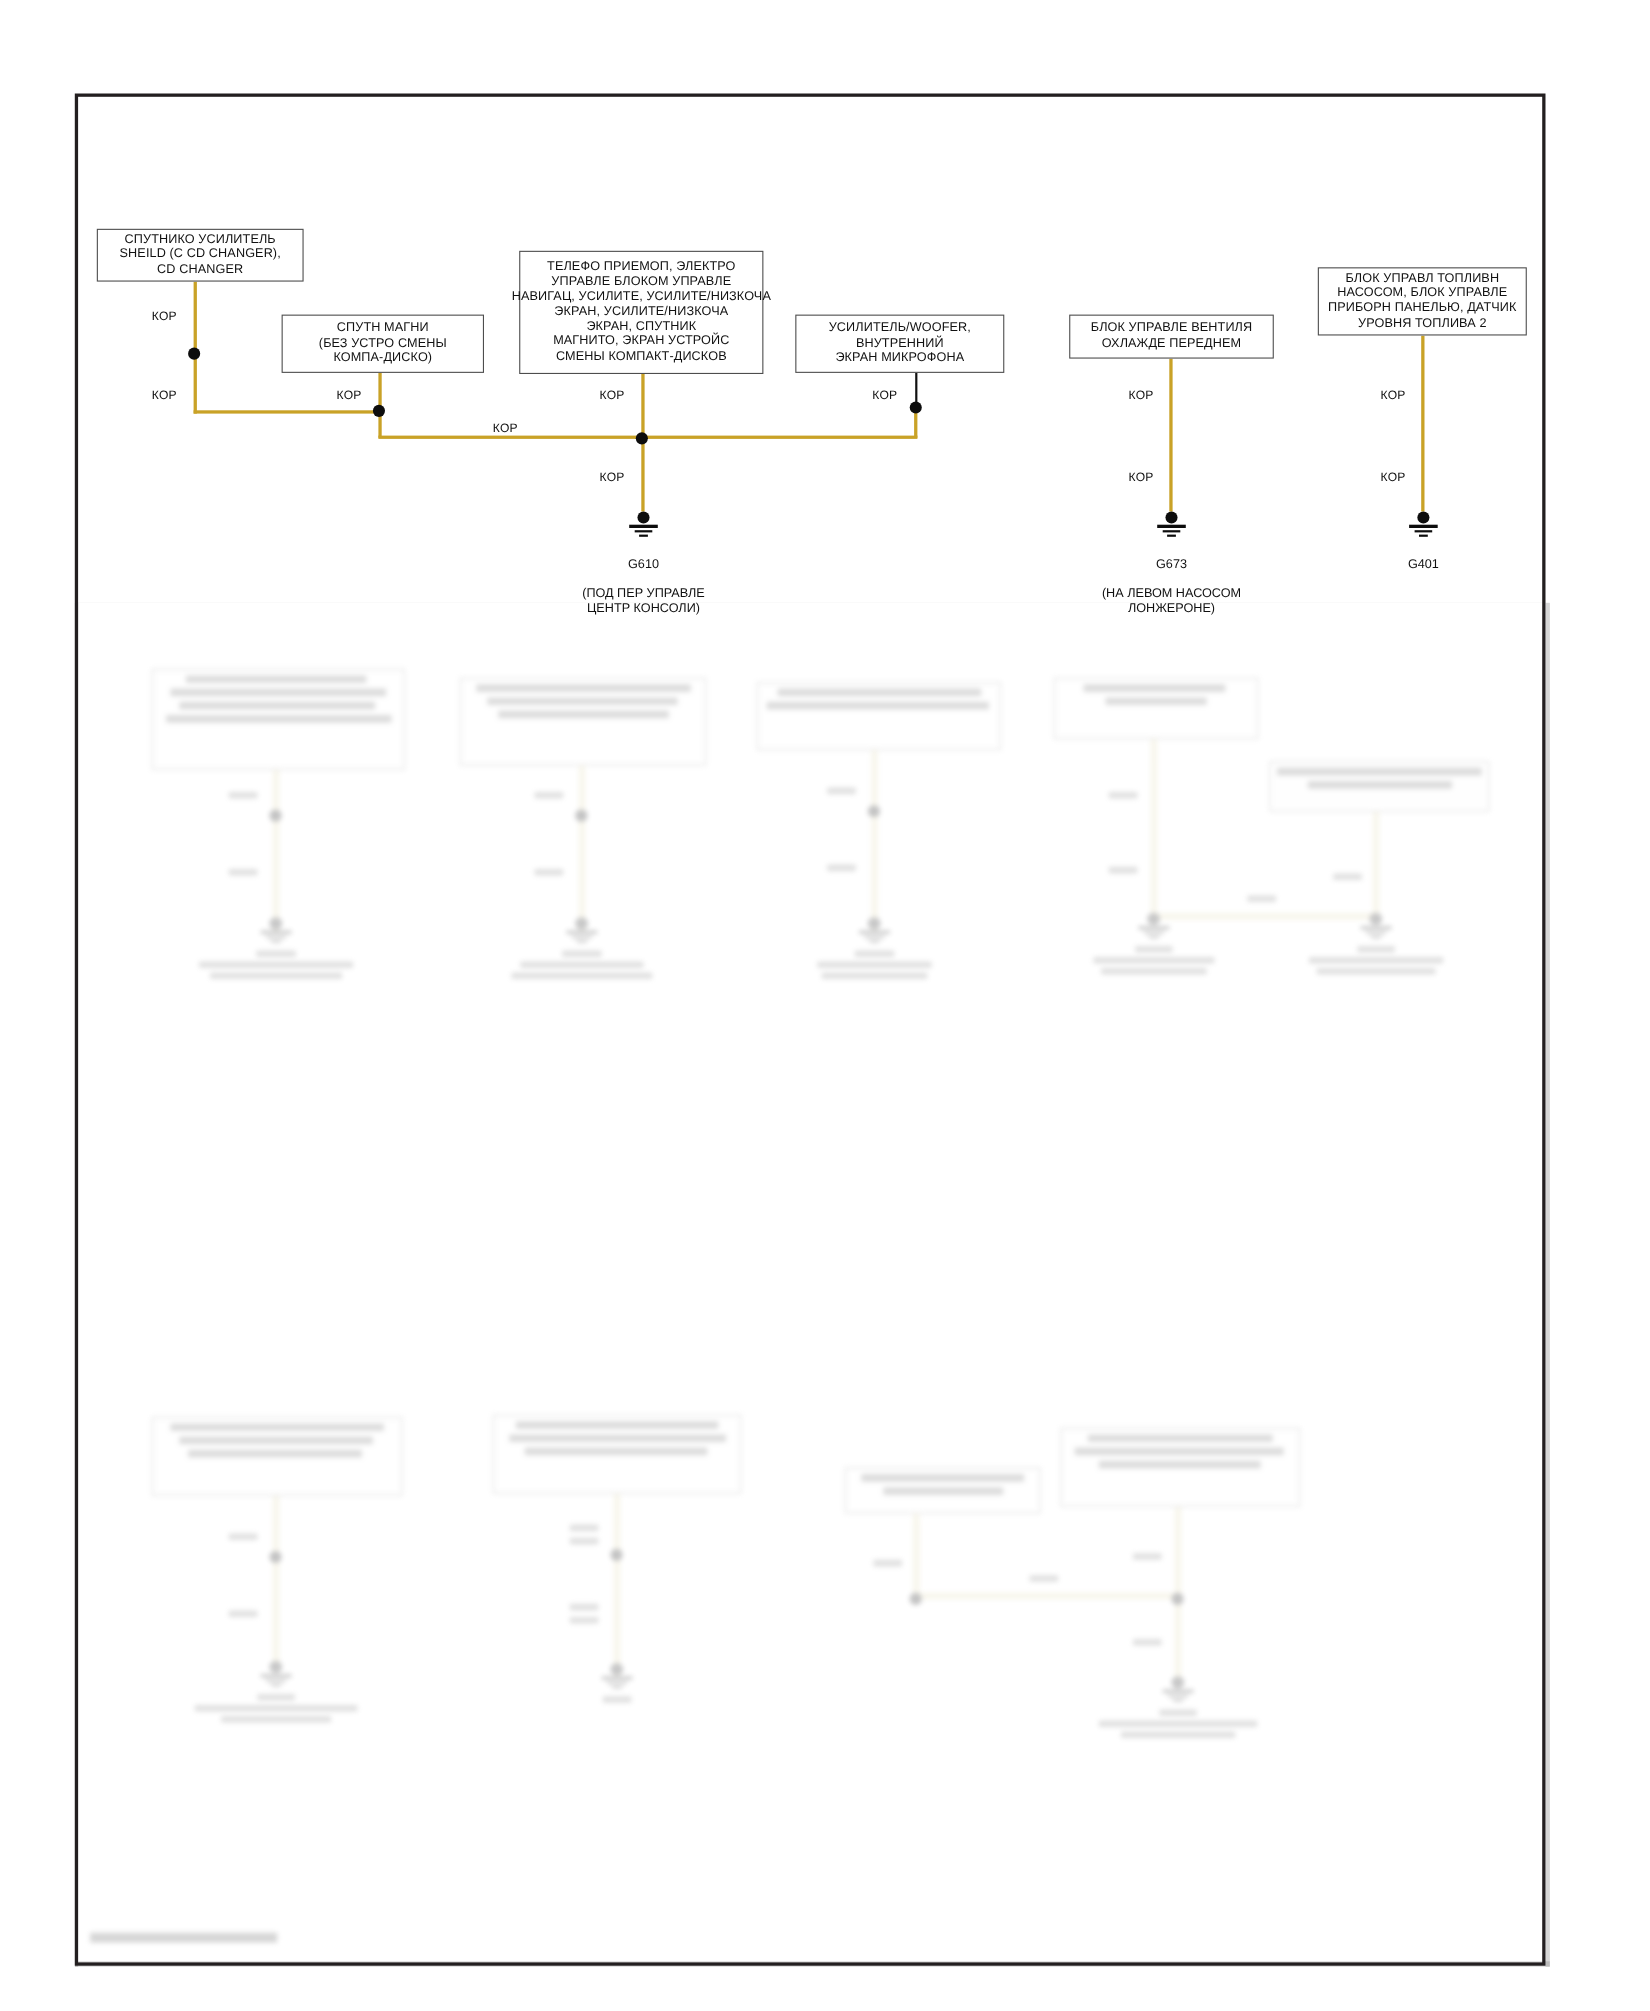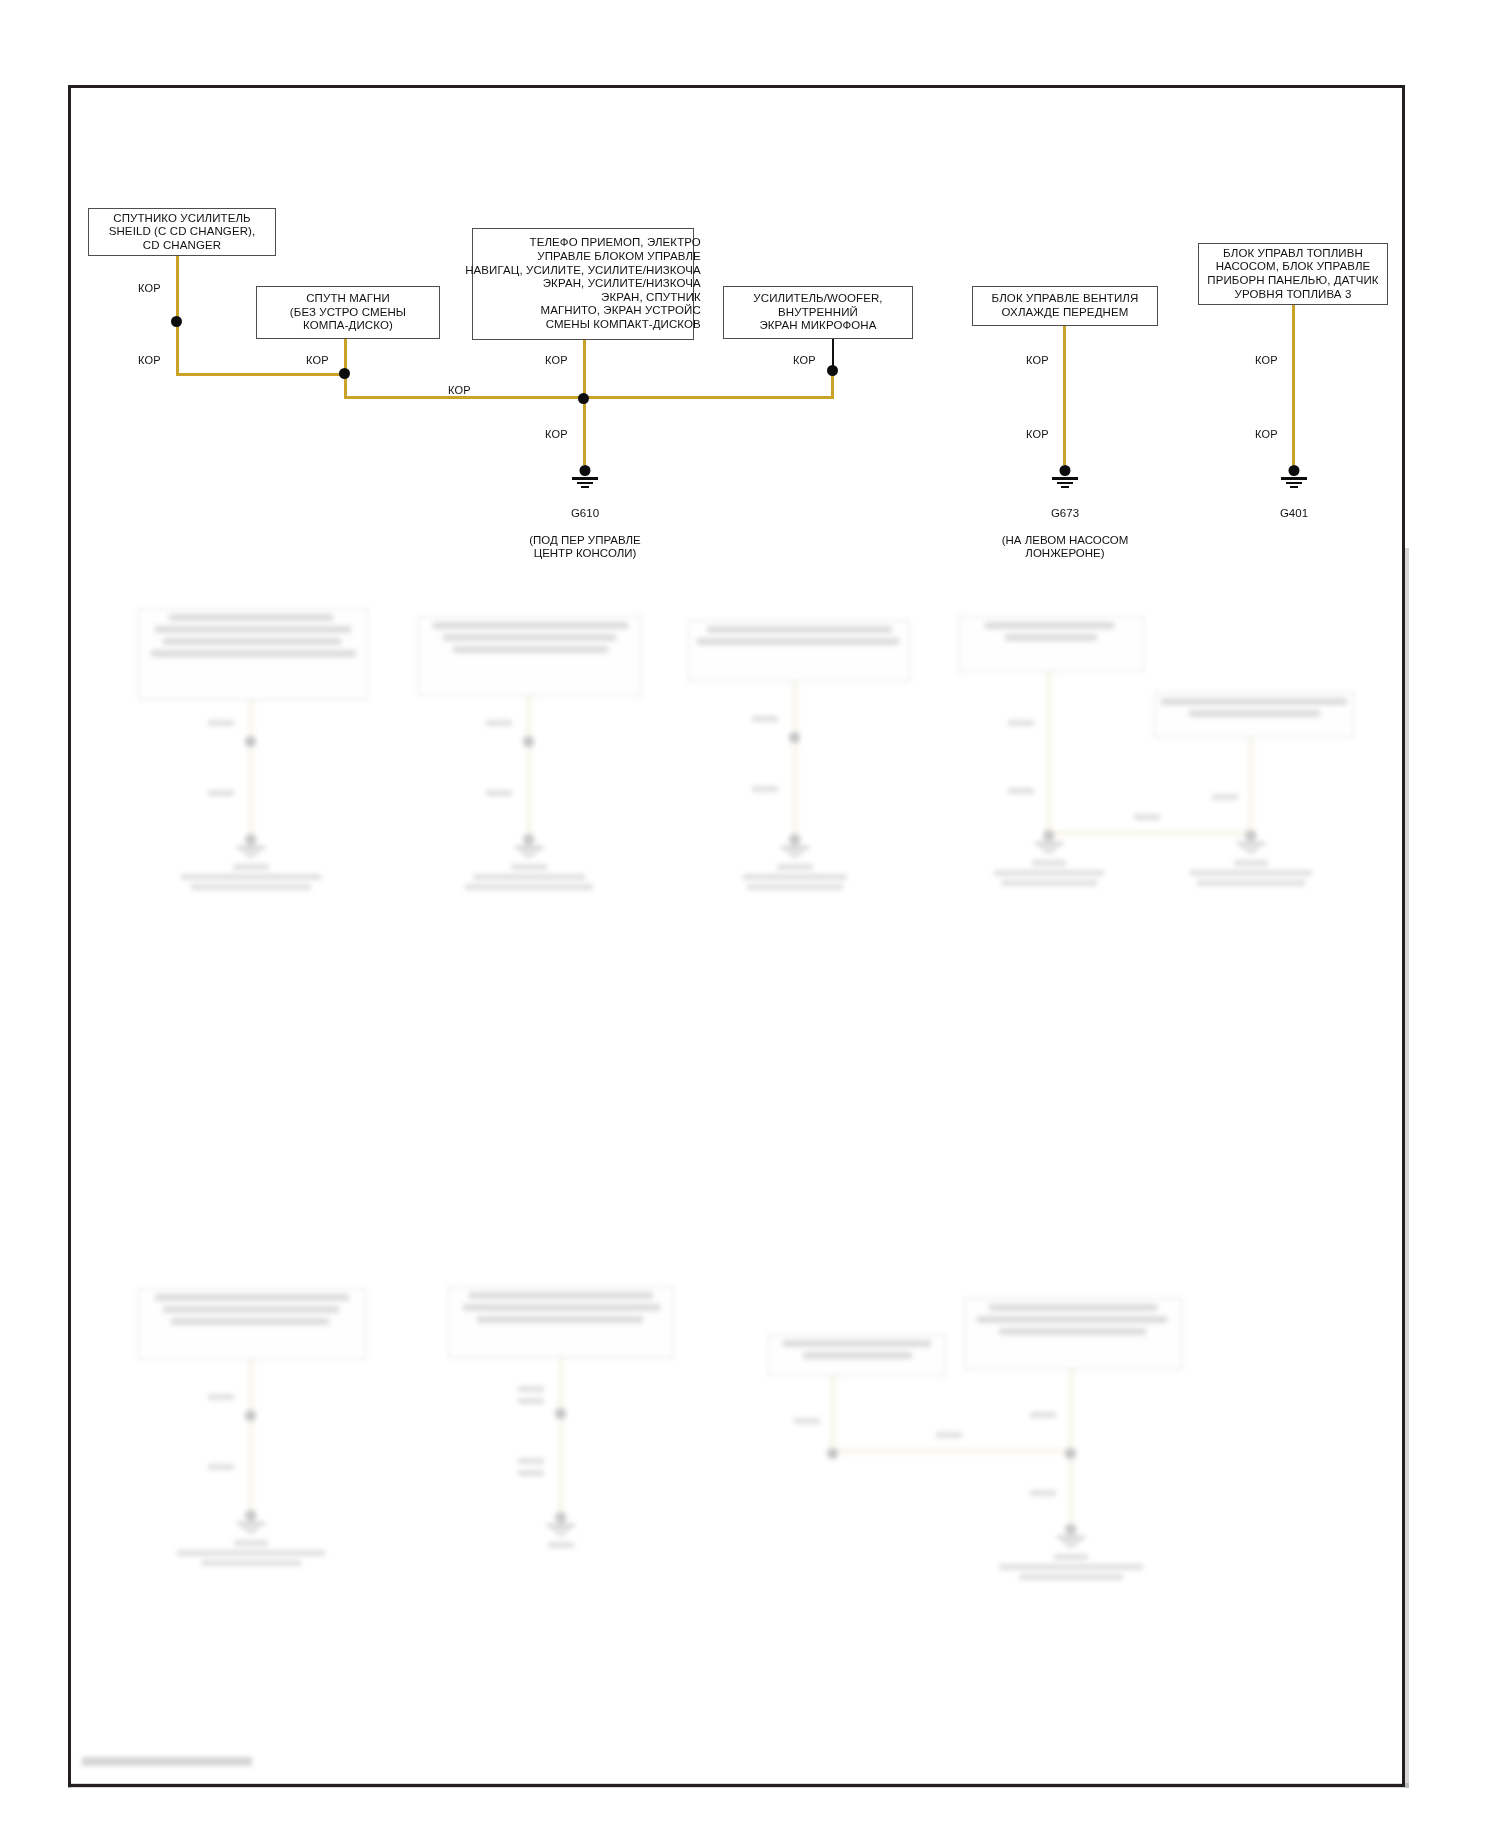--- a/index.html
+++ b/index.html
@@ -156,21 +156,20 @@
     line-height: 13.6px;
     letter-spacing: 0.1px;
     color: #111111;
     padding: 4px 2px;
     white-space: pre-line;
     z-index: 6;
   }
   .comp-box.overflow {
     overflow: visible;
     white-space: pre;
-    text-align: right;
   }
 
   
   .wire {
     position: absolute;
     background: #c9a227;
     z-index: 3;
   }
   .wire.v { width: 3.2px; }
   .wire.h { height: 3.2px; }
@@ -454,21 +453,21 @@
   <div class="comp-box" style="left:723px; top:286px; width:190px; height:53px;">УСИЛИТЕЛЬ/WOOFER,
 ВНУТРЕННИЙ
 ЭКРАН МИКРОФОНА</div>
 
   <div class="comp-box" style="left:972px; top:286px; width:186px; height:40px;">БЛОК УПРАВЛЕ ВЕНТИЛЯ
 ОХЛАЖДЕ ПЕРЕДНЕМ</div>
 
   <div class="comp-box" style="left:1198px; top:243px; width:190px; height:62px;">БЛОК УПРАВЛ ТОПЛИВН
 НАСОСОМ, БЛОК УПРАВЛЕ
 ПРИБОРН ПАНЕЛЬЮ, ДАТЧИК
-УРОВНЯ ТОПЛИВА 3</div>
+УРОВНЯ ТОПЛИВА 2</div>
 
   <div class="wire v" style="left:176px; top:256px; height:120px;"></div>
   <div class="wire h" style="left:176px; top:373px; width:170px;"></div>
   <div class="junction" style="left:171px; top:316px;"></div>
 
   <div class="wire v" style="left:344px; top:339px; height:36px;"></div>
   <div class="junction" style="left:339px; top:368px;"></div>
   <div class="wire v" style="left:344px; top:373px; height:25px;"></div>
   <div class="wire h" style="left:344px; top:396px; width:242px;"></div>
 

